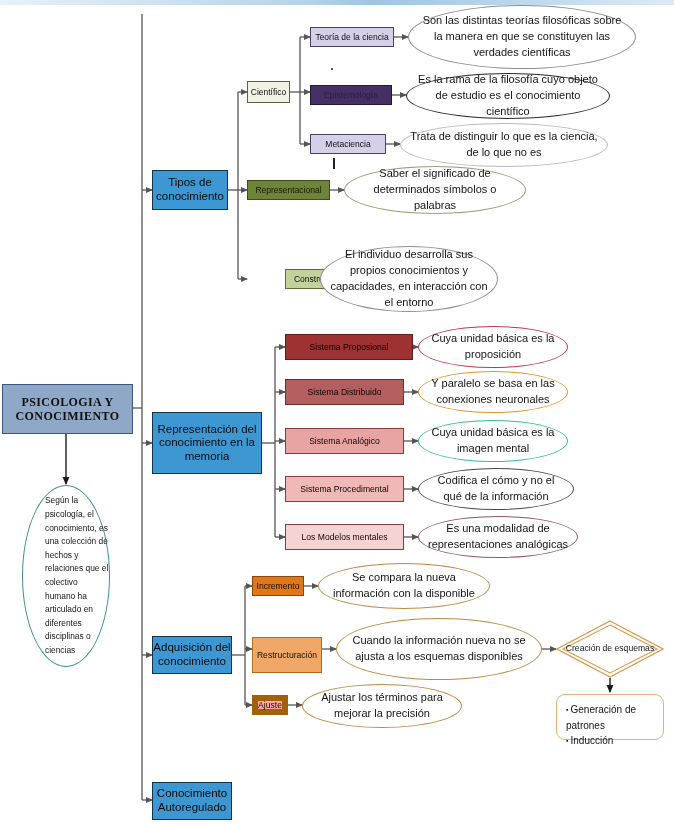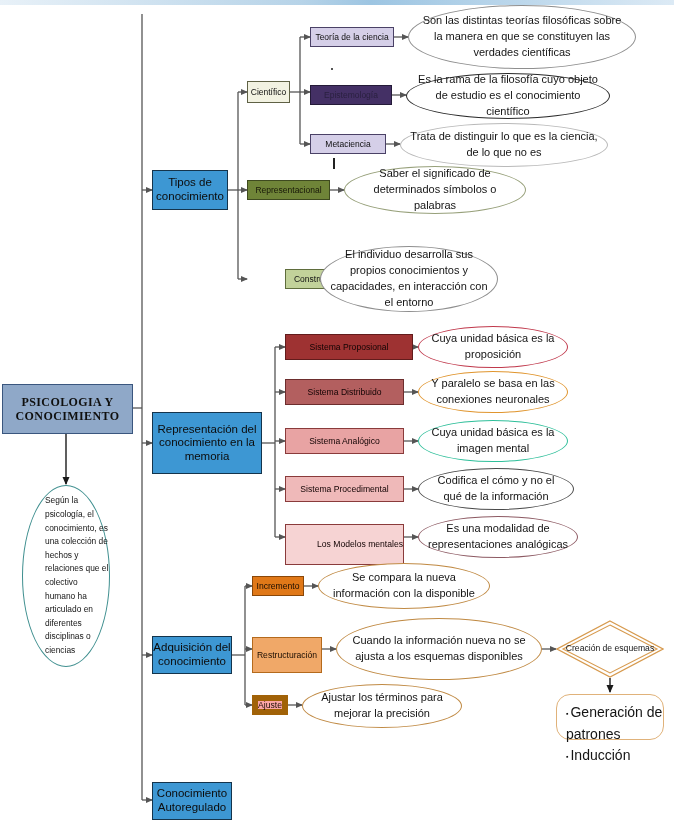--- a/index.html
+++ b/index.html
@@ -137,24 +137,24 @@
     font-size: 8.6px;
     line-height: 1.35;
     color: #141414;
   }
 
   
   .round-box {
     position: absolute;
     box-sizing: border-box;
     border: 1px solid #e0b27a;
-    border-radius: 14px;
+    border-radius: 9px;
     background: #ffffff;
     padding: 7px 0 0 9px;
-    font-size: 14px;
+    font-size: 10px;
     line-height: 1.55;
     color: #141414;
   }
   .round-box div::before {
     content: "\25AA";
     font-size: 7px;
     margin-right: 2px;
     vertical-align: 1px;
   }
   .tick {
@@ -332,21 +332,21 @@
     <span>Cuya unidad básica es la imagen mental</span>
   </div>
 
   <div class="node rect mem4" style="left:285px; top:476px; width:119px; height:26px;">
     <span>Sistema Procedimental</span>
   </div>
   <div class="ell e-charc" style="left:418px; top:468px; width:156px; height:42px;">
     <span>Codifica el cómo y no el qué de la información</span>
   </div>
 
-  <div class="node rect mem5" style="left:285px; top:524px; width:119px; height:41px;justify-content:flex-end;">
+  <div class="node rect mem5" style="left:285px; top:524px; width:119px; height:26px;">
     <span>Los Modelos mentales</span>
   </div>
   <div class="ell e-mauve" style="left:418px; top:516px; width:160px; height:42px;">
     <span>Es una modalidad de representaciones analógicas</span>
   </div>
 
   <div class="node rect orange1" style="left:252px; top:576px; width:52px; height:20px;">
     <span>Incremento</span>
   </div>
   <div class="ell e-brown" style="left:318px; top:563px; width:172px; height:46px;">

